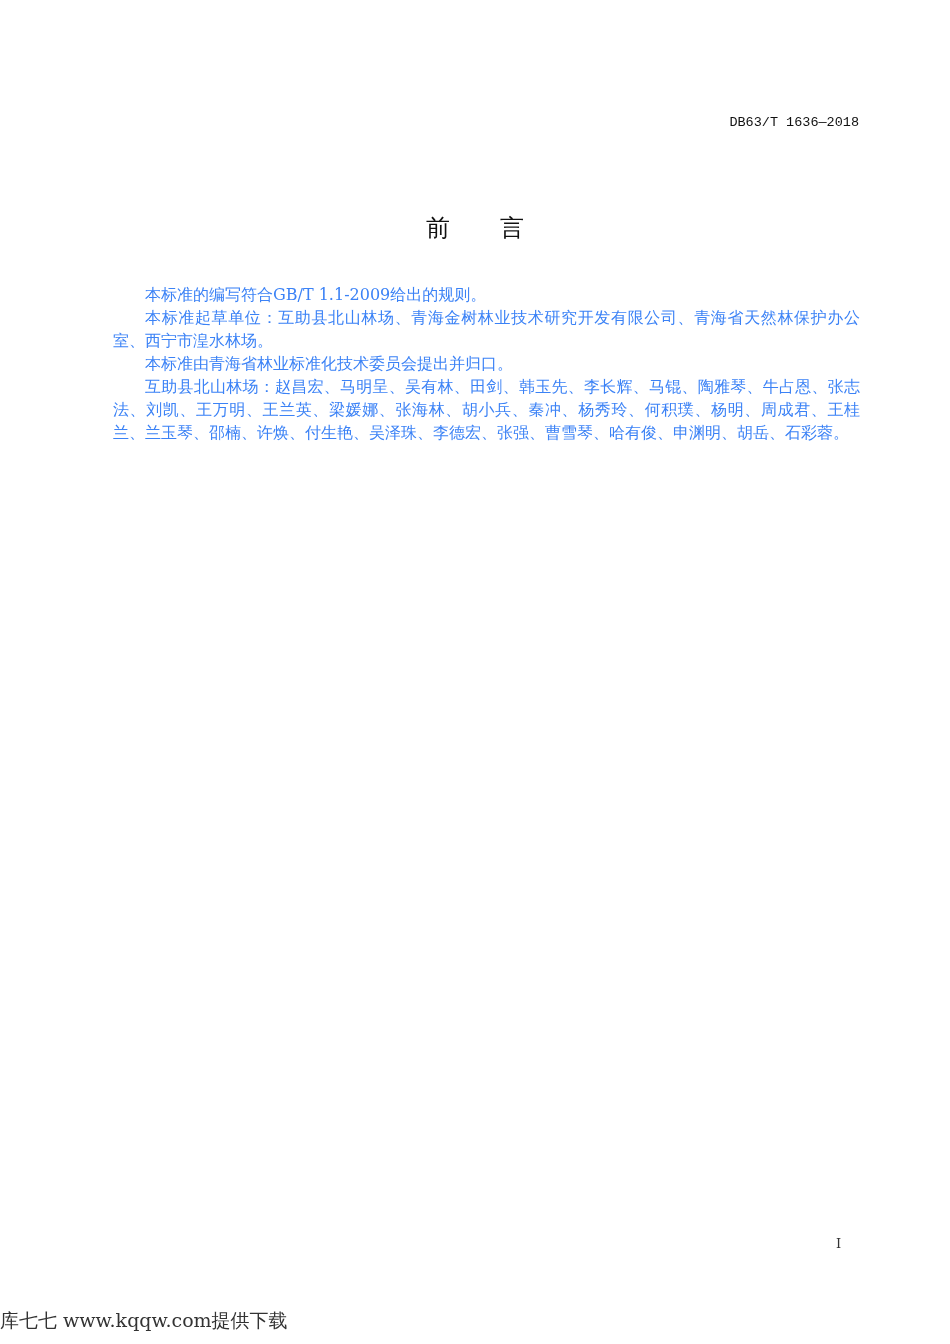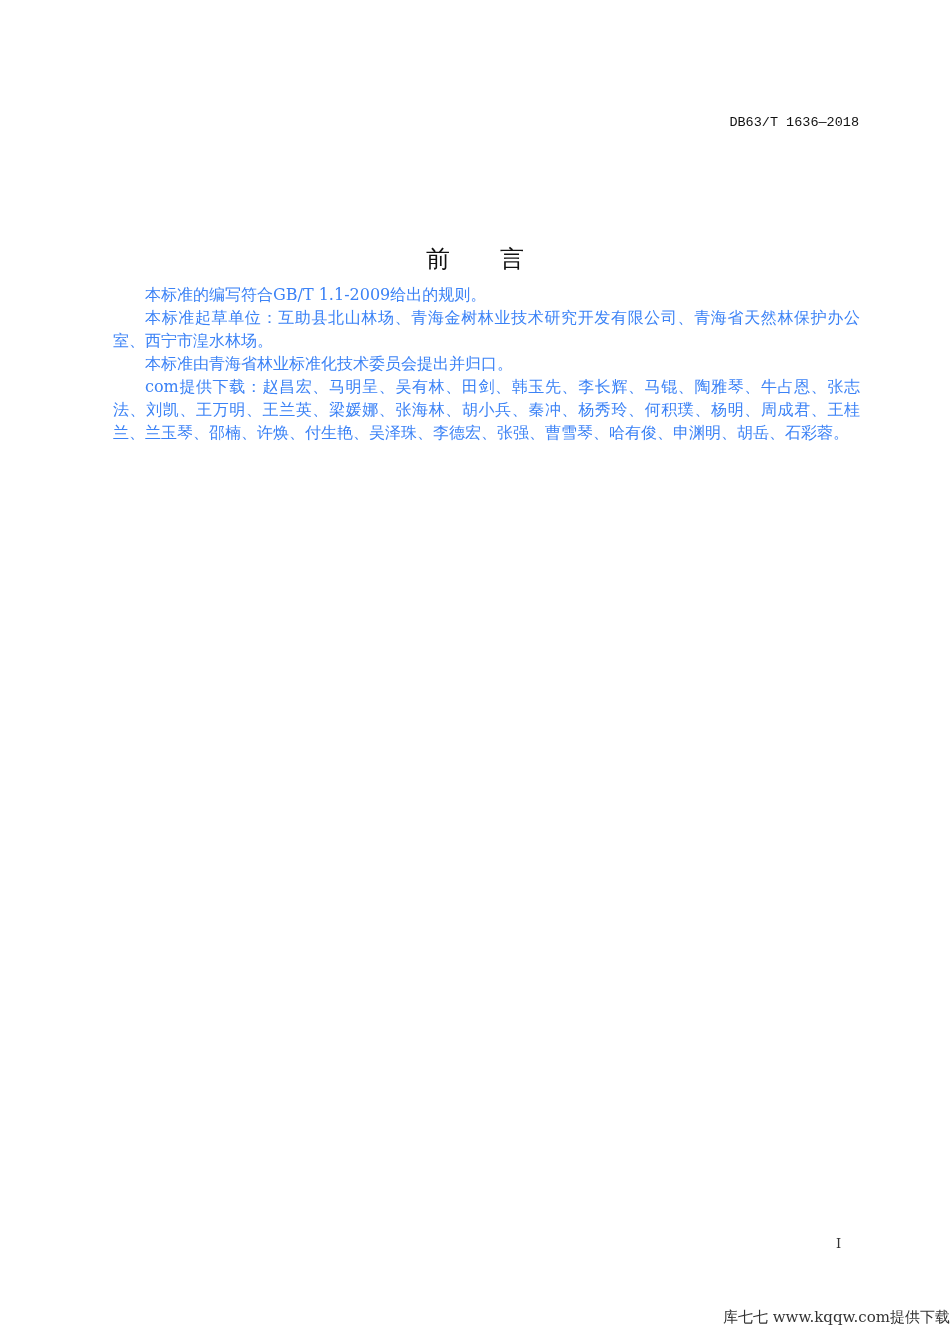--- a/index.html
+++ b/index.html
@@ -1,41 +1,41 @@
 <!DOCTYPE html>
 <html><head>
 <meta charset="utf-8">
 <style>
   html, body { margin: 0; padding: 0; background: #ffffff; }
   body { width: 950px; height: 1344px; position: relative; overflow: hidden;
          font-family: "DejaVu Serif", "Liberation Serif", serif; color: #111; }
   .header-code { position: absolute; top: 115px; right: 91px; font-family: Liberation Mono, monospace;
                  font-size: 13.5px; letter-spacing: 0px; color: #111; }
   .title { position: absolute; top: 212px; left: 0; width: 950px; text-align: center;
-           font-family: "DejaVu Sans", "Liberation Sans", sans-serif; font-size: 24px; color: #111; margin-top: 31px; }
+           font-family: "DejaVu Sans", "Liberation Sans", sans-serif; font-size: 24px; color: #111; }
   .title span { display: inline-block; }
   .title .gap { width: 50px; }
   .content { position: absolute; top: 283px; left: 113px; width: 747px;
              font-size: 16px; line-height: 23px; color: #3b82f6; }
   .content p { margin: 0; text-indent: 2em; text-align: justify; text-align-last: left; }
   .page-no { position: absolute; top: 1236px; left: 836px; font-size: 13px; color: #333; }
-  .footer { position: absolute; top: 1308px; left: 0; width: 950px; text-align: right;
-            font-size: 15px; color: #333; }
+  .footer { position: absolute; top: 1308px; left: 0; width: 950px; text-align: left;
+            font-size: 19px; color: #333; }
 </style>
 </head>
 <body>
 
 <div class="header-code">DB63/T 1636—2018</div>
 
 <div class="title">
   <span>前</span><span class="gap"></span><span>言</span>
 </div>
 
 <div class="content">
   <p>本标准的编写符合GB/T 1.1-2009给出的规则。</p>
   <p>本标准起草单位：互助县北山林场、青海金树林业技术研究开发有限公司、青海省天然林保护办公室、西宁市湟水林场。</p>
   <p>本标准由青海省林业标准化技术委员会提出并归口。</p>
-  <p>com提供下载：赵昌宏、马明呈、吴有林、田剑、韩玉先、李长辉、马锟、陶雅琴、牛占恩、张志法、刘凯、王万明、王兰英、梁媛娜、张海林、胡小兵、秦冲、杨秀玲、何积璞、杨明、周成君、王桂兰、兰玉琴、邵楠、许焕、付生艳、吴泽珠、李德宏、张强、曹雪琴、哈有俊、申渊明、胡岳、石彩蓉。</p>
+  <p>互助县北山林场：赵昌宏、马明呈、吴有林、田剑、韩玉先、李长辉、马锟、陶雅琴、牛占恩、张志法、刘凯、王万明、王兰英、梁媛娜、张海林、胡小兵、秦冲、杨秀玲、何积璞、杨明、周成君、王桂兰、兰玉琴、邵楠、许焕、付生艳、吴泽珠、李德宏、张强、曹雪琴、哈有俊、申渊明、胡岳、石彩蓉。</p>
 </div>
 
 <div class="page-no">I</div>
 
 <div class="footer">库七七 www.kqqw.com提供下载</div>
 
 </body></html>

